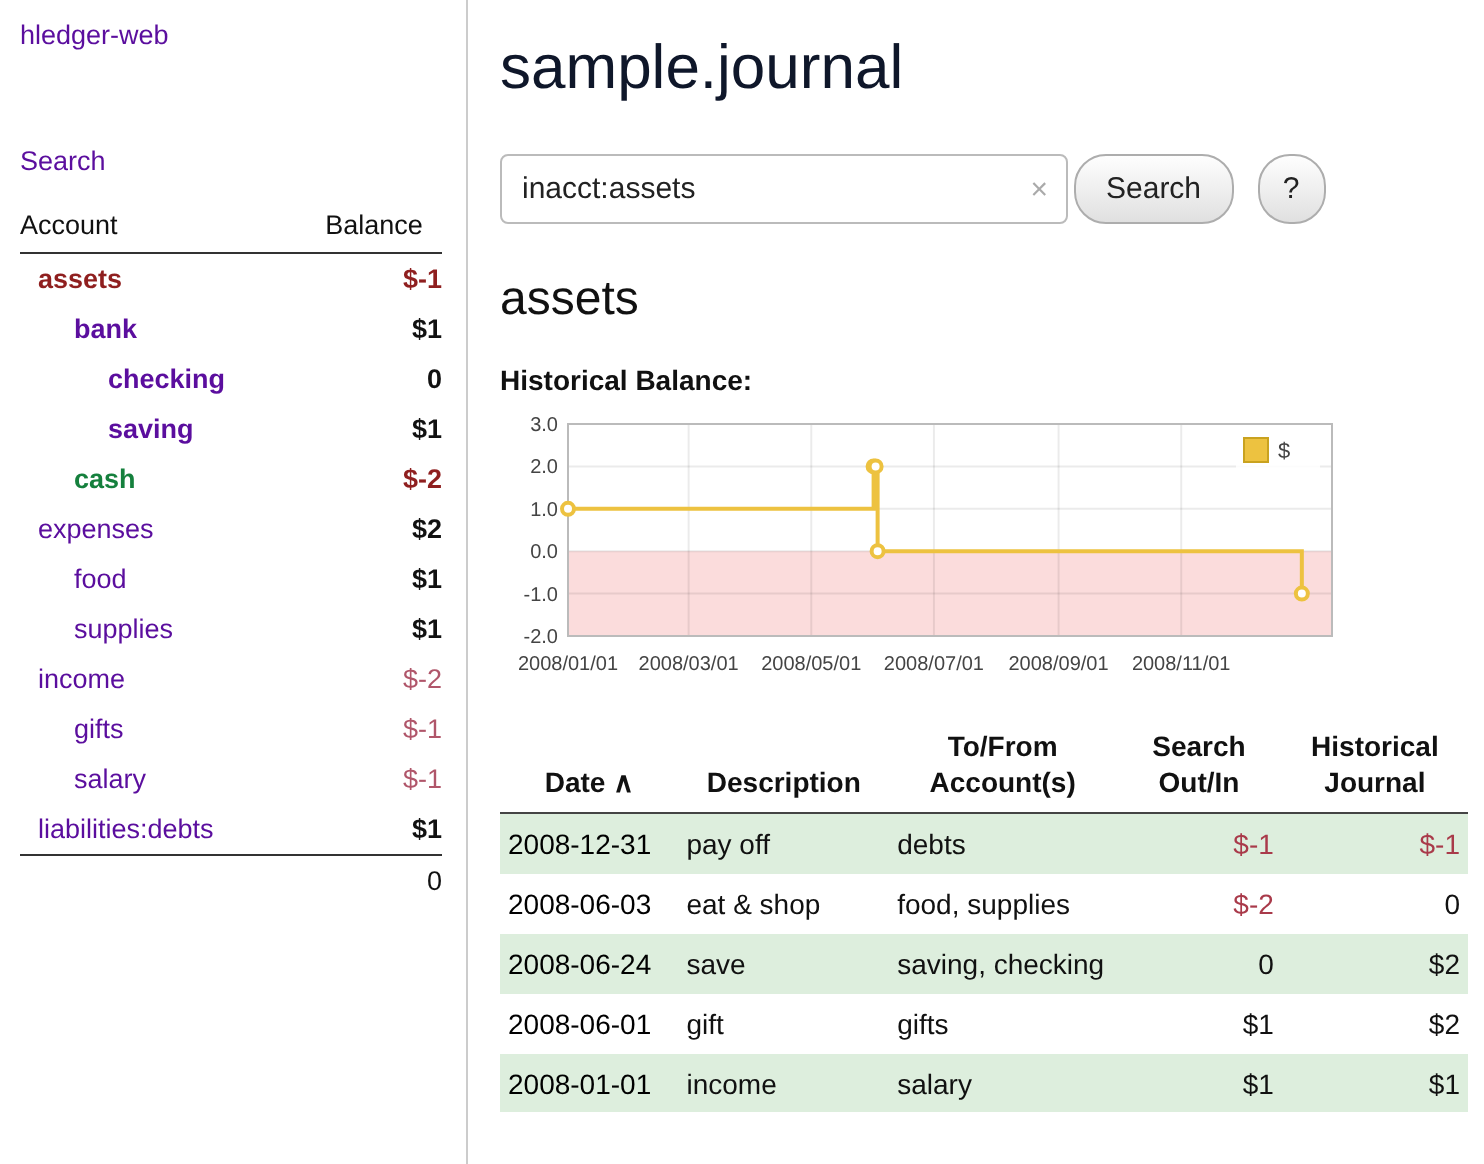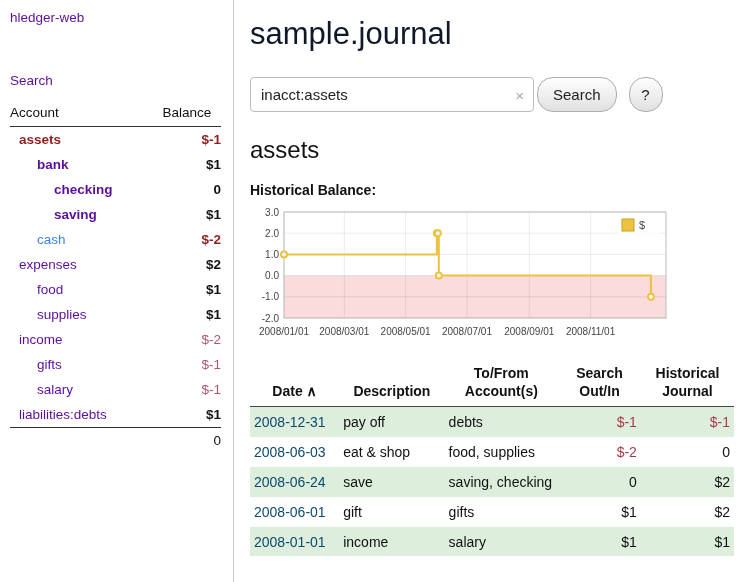--- a/index.html
+++ b/index.html
@@ -40,21 +40,21 @@
   svg{font-family:"Liberation Sans",sans-serif}
 
   
   table.register{border-collapse:collapse;margin-top:18px;font-size:14px}
   .register th{font-weight:700;vertical-align:bottom;text-align:center;padding:3px 4px 6px;
                border-bottom:1px solid #444;line-height:1.25}
   .register td{padding:6px 4px 5px;vertical-align:top;line-height:1.35}
   .register tbody tr:nth-child(odd){background:#ddeedd}
   .c-date{width:96px}.c-desc{width:104px}.c-acct{width:116px}.c-amt{width:84px}.c-bal{width:92px}
   .r{text-align:right}
-  .date-link{color:#0c4a6e}
+  .date-link{color:#000000}
   .neg{color:#a93a4a}
 </style>
 </head>
 <body>
 
 <div class="app">
 
   <aside class="sidebar">
     <a class="brand" href="#">hledger-web</a>
     <a class="journal-link" href="#">Search</a>
@@ -77,21 +77,21 @@
           </tr>
           <tr>
             <td class="name lv3"><a href="#" style="font-weight: 700;">checking</a></td>
             <td class="bal">0</td>
           </tr>
           <tr>
             <td class="name lv3"><a href="#" style="font-weight: 700;">saving</a></td>
             <td class="bal">$1</td>
           </tr>
           <tr>
-            <td class="name lv2"><a href="#" style="font-weight: 400; color: #3b82f6;">cash</a></td>
+            <td class="name lv2"><a href="#" style="font-weight: 700; color: #15803d;">cash</a></td>
             <td class="bal" style="color: rgb(143, 31, 31); font-weight: 700;">$-2</td>
           </tr>
           <tr>
             <td class="name lv1"><a href="#">expenses</a></td>
             <td class="bal">$2</td>
           </tr>
           <tr>
             <td class="name lv2"><a href="#">food</a></td>
             <td class="bal">$1</td>
           </tr>

